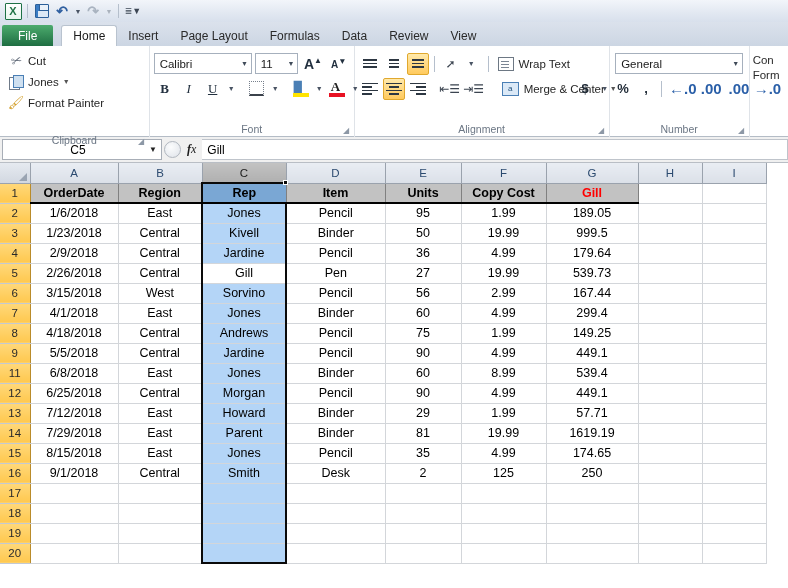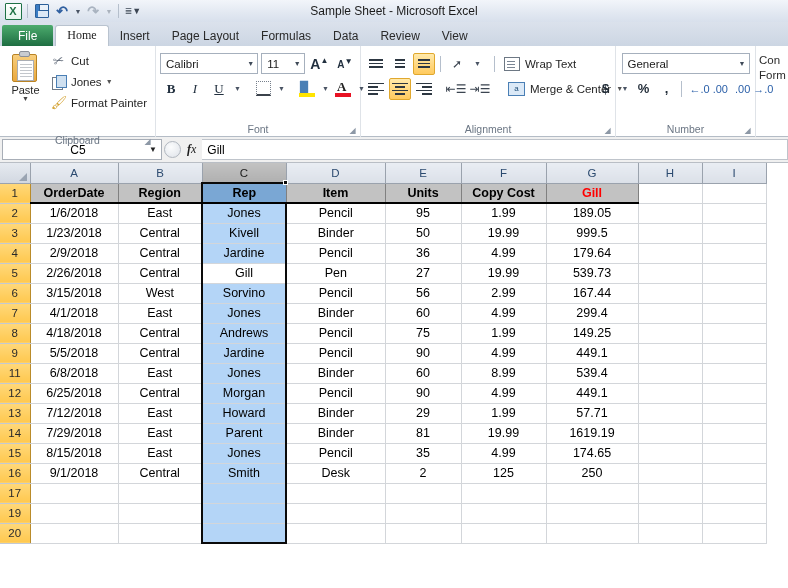--- a/index.html
+++ b/index.html
@@ -72,29 +72,28 @@
   .tab {
     font-size: 12px; color: #2a2a2a;
     padding: 3px 11px 4px 11px; height: 22px;
     display: flex; align-items: center;
     position: relative; top: 1px;
   }
   .tab.file {
     background: linear-gradient(to bottom,#49a martyr 0%,#1e7145 100%);
     background: linear-gradient(to bottom,#4cab6d 0%,#1c6b40 100%);
     color: #fff; font-weight: normal;
-    border-radius: 2px 2px 0 0; margin-right: 2px;
+    border-radius: 2px 2px 0 0; margin-right: 8px;
     padding: 3px 16px 4px 16px;
   }
   .tab.active {
     background: #fff;
     border: 1px solid #b9c3cf; border-bottom: 1px solid #fff;
     border-radius: 3px 3px 0 0;
     color: #1a1a1a;
-    font-family: Liberation Serif, serif;
   }
 
   
   .ribbon {
     flex: 0 0 91px; height: 91px;
     background: #fff;
     border-bottom: 1px solid #b4bcc6;
     display: flex; position: relative;
   }
   .group {
@@ -220,21 +219,21 @@
     width: 17px; height: 14px; border: 1px solid #4a7fb5; background: #dbe9f7;
     display:flex; align-items:center; justify-content:center;
     font-size: 8px; color: #1f4e79;
   }
   .cmd2 { display:flex; align-items:center; gap:5px; height:24px; padding:0 4px; font-size:11.5px; color:#262626; white-space:nowrap; }
 
   
   .g-number { width: 140px; }
   .numfmt { width: 128px; height: 21px; }
   .num-btn { font-size: 13px; color: #1f2a36; font-weight: bold; }
-  .dec-ico { font-size: 11px; color: #2a5fa8; font-weight: normal; white-space:nowrap;}
+  .dec-ico { font-size: 15px; color: #2a5fa8; font-weight: bold; white-space:nowrap;}
 
   
   .g-styles { width: 40px; }
   .styles-text { font-size: 11.5px; color: #2b2b2b; line-height: 15px; padding-top:4px; }
 
   
   .formulabar {
     flex: 0 0 26px; height: 26px;
     background: #f0f0f0;
     display: flex; align-items: center;
@@ -358,47 +357,37 @@
           <span class="arrow-dis">↷</span>
         </div>
       <div class="qat-ico" style="width:9px">
           <span class="tiny-caret dis">▼</span>
         </div>
       <div class="vsep"></div>
       <div class="qat-ico">
           <span class="qat-more">≣▼</span>
         </div>
     </div>
-    <div class="title-text">Sample Sheet  -  Microsoft Excel</div>
   </div>
 
   <div class="tabstrip">
     <div class="tab file">File</div>
     <div class="tab active">Home</div>
     <div class="tab">Insert</div>
     <div class="tab">Page Layout</div>
     <div class="tab">Formulas</div>
     <div class="tab">Data</div>
     <div class="tab">Review</div>
     <div class="tab">View</div>
   </div>
 
   <div class="ribbon">
 
     <div class="group g-clipboard">
       <div class="group-body">
-        <div class="paste-btn">
-          <div class="clipboard-ico">
-            <div class="cb-board"></div>
-              <div class="cb-clip"></div>
-              <div class="cb-page"></div>
-          </div>
-          <div class="paste-label">Paste</div>
-          <div class="paste-caret">▼</div>
-        </div>
         <div class="clip-cmds">
           <div class="cmd">
             <span class="cmd-ico">
                 <span class="ico-scissors">✂</span>
               </span>
             <span>Cut</span>
           </div>
           <div class="cmd">
             <span class="cmd-ico">
                 <span class="ico-copy"></span>
@@ -828,20 +817,32 @@
             <td class="cell ctr"></td>
             <td class="cell ctr sel bl br"></td>
             <td class="cell ctr"></td>
             <td class="cell ctr"></td>
             <td class="cell ctr"></td>
             <td class="cell ctr"></td>
             <td class="cell"></td>
             <td class="cell"></td>
           </tr>
           <tr>
+            <th class="rowhead selrow">18</th>
+            <td class="cell ctr"></td>
+            <td class="cell ctr"></td>
+            <td class="cell ctr sel bl br"></td>
+            <td class="cell ctr"></td>
+            <td class="cell ctr"></td>
+            <td class="cell ctr"></td>
+            <td class="cell ctr"></td>
+            <td class="cell"></td>
+            <td class="cell"></td>
+          </tr>
+          <tr>
             <th class="rowhead selrow">19</th>
             <td class="cell ctr"></td>
             <td class="cell ctr"></td>
             <td class="cell ctr sel bl br"></td>
             <td class="cell ctr"></td>
             <td class="cell ctr"></td>
             <td class="cell ctr"></td>
             <td class="cell ctr"></td>
             <td class="cell"></td>
             <td class="cell"></td>

